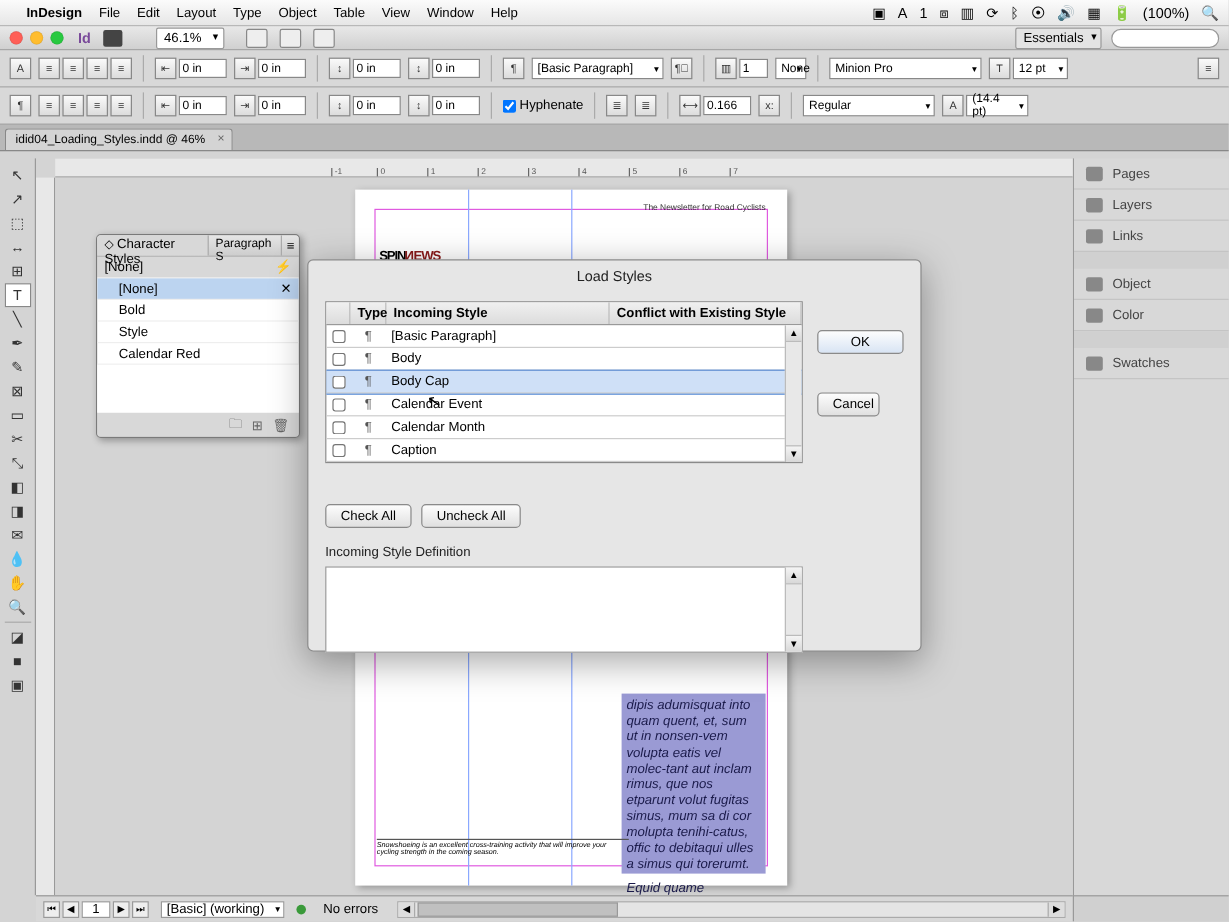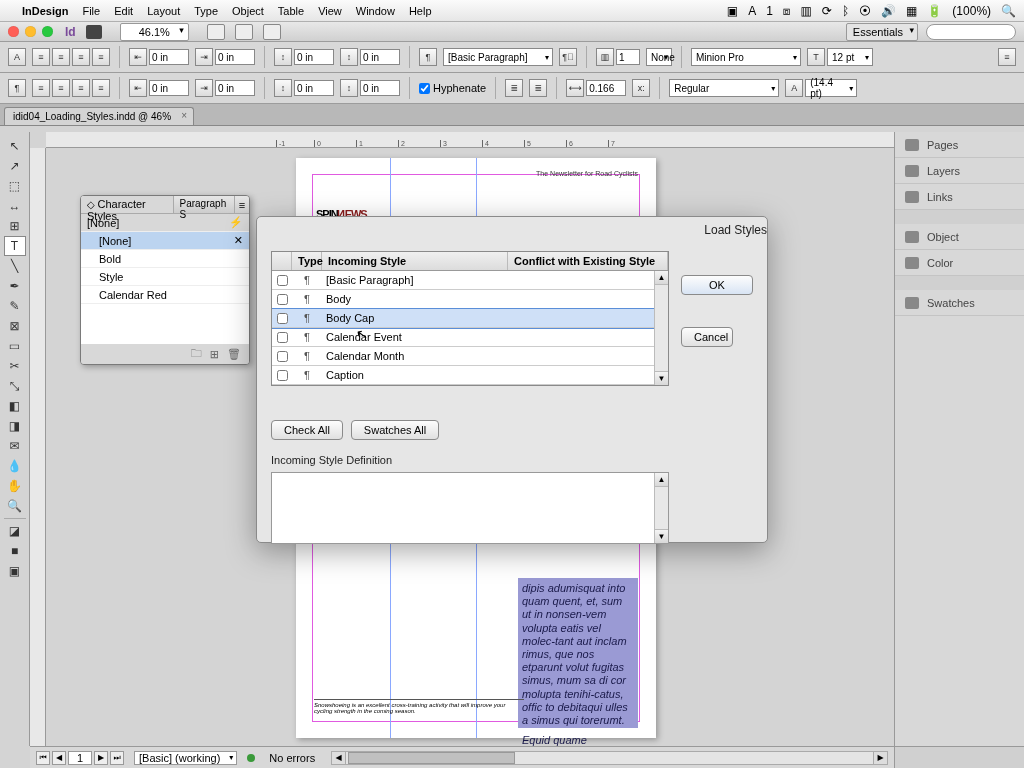--- a/index.html
+++ b/index.html
@@ -13,21 +13,21 @@
 .mac-menubar .menu-right span { font-size:12px; }
 
 
 .app-window { position:absolute; top:22px; left:0; right:0; bottom:0; background:#d4d4d4; }
 .titlebar { height:20px; background:linear-gradient(#e8e8e8,#d0d0d0); border-bottom:1px solid #9c9c9c; display:flex; align-items:center; padding:0 8px; gap:6px; }
 .traffic { display:flex; gap:6px; }
 .traffic span { width:11px; height:11px; border-radius:50%; display:inline-block; box-shadow:inset 0 0 1px rgba(0,0,0,.3); }
 .tr-red{background:#ff5f57;} .tr-yel{background:#ffbd2e;} .tr-grn{background:#28c940;}
 .titlebar .id-logo { font-weight:bold; color:#7a4a9a; font-size:12px; margin-left:6px; }
 .titlebar .bridge { width:16px; height:14px; background:#444; border-radius:2px; margin-left:4px; }
-.titlebar .zoom { margin-left:12px; padding:2px 18px 2px 18px; border:1px solid #999; background:#fff; border-radius:2px; position:relative; }
+.titlebar .zoom { margin-left:22px; padding:2px 18px 2px 6px; border:1px solid #999; background:#fff; border-radius:2px; position:relative; }
 .titlebar .zoom::after { content:"▾"; position:absolute; right:4px; top:1px; font-size:9px; }
 .titlebar .icongrp { display:flex; gap:10px; margin-left:12px; }
 .titlebar .tb-icon { width:18px; height:16px; border:1px solid #888; background:#eee; border-radius:2px; }
 .titlebar .right { margin-left:auto; display:flex; align-items:center; gap:8px; }
 .titlebar .ws { padding:2px 14px 2px 6px; border:1px solid #999; background:#e4e4e4; position:relative; border-radius:2px;}
 .titlebar .ws::after{content:"▾"; position:absolute; right:3px; top:1px; font-size:9px;}
 .titlebar .search { width:90px; height:16px; border:1px solid #999; border-radius:8px; background:#fff; padding:0 6px; }
 
 
 .ctrlbar { background:#d8d8d8; border-bottom:1px solid #9c9c9c; padding:4px 8px; display:flex; align-items:center; gap:6px; flex-wrap:nowrap; }
@@ -80,21 +80,21 @@
 .styles-panel .sp-tab.act { background:#d8d8d8; }
 .styles-panel .sp-menu { margin-left:auto; width:16px; display:flex; align-items:center; justify-content:center; }
 .styles-panel .sp-row { height:18px; display:flex; align-items:center; padding:0 6px; font-size:10px; border-bottom:1px solid #eee; }
 .styles-panel .sp-row.hdr { justify-content:space-between; background:#d8d8d8; }
 .styles-panel .sp-list { background:#fff; }
 .styles-panel .sp-row.sel { background:#bcd4f0; }
 .styles-panel .sp-foot { height:20px; background:#d8d8d8; display:flex; justify-content:flex-end; gap:8px; padding:0 8px; align-items:center; color:#666; font-size:11px;}
 
 
 .dialog { position:absolute; top:216px; left:256px; width:512px; height:327px; background:#e6e6e6; border:1px solid #8a8a8a; border-radius:5px; box-shadow:0 8px 30px rgba(0,0,0,.35); }
-.dialog .dlg-title { text-align:right; padding:6px 0; font-size:12px; color:#222; }
+.dialog .dlg-title { text-align:center; padding:6px 0; font-size:12px; color:#222; }
 .dialog .dlg-body { padding:8px 14px; display:flex; gap:12px; }
 .dialog .dlg-list-wrap { flex:1; }
 .dialog .dlg-table { border:1px solid #8a8a8a; background:#fff; }
 .dialog .dlg-thead { display:flex; background:linear-gradient(#f0f0f0,#dcdcdc); border-bottom:1px solid #999; font-size:10px; font-weight:bold;}
 .dialog .dlg-thead .th { padding:3px 6px; border-right:1px solid #bbb; }
 .dialog .th-chk{width:20px;} .dialog .th-type{width:30px;} .dialog .th-name{flex:1;} .dialog .th-conf{width:160px; border-right:1px solid #999;}
 .dialog .dlg-tbody { max-height:118px; overflow:hidden; position:relative; }
 .dialog .dlg-row { display:flex; align-items:center; height:19px; border-bottom:1px solid #ccc; font-size:11px; }
 .dialog .dlg-row.sel { background:#cfe0f7; outline:1px solid #5a8ed8; }
 .dialog .td-chk{width:20px; display:flex; justify-content:center;} 
@@ -219,21 +219,21 @@
     <span class="smbtn">¶</span>
     <span class="drop" style="width:110px">[Basic Paragraph]</span>
     <span class="smbtn">¶⃠</span>
     <span class="sep"></span>
     <div class="grp">
         <span class="smbtn">▥</span>
         <input class="numfld" style="width: 24px;" value="1">
       </div>
     <span class="drop" style="width:26px">None</span>
     <span class="sep"></span>
-    <span class="drop" style="width:110px">Minion Pro</span>
+    <span class="drop" style="width:127px">Minion Pro</span>
     <div class="grp">
         <span class="smbtn">T</span>
         <span class="drop" style="width:46px">12 pt</span>
       </div>
     <span class="smbtn" style="margin-left:auto">≡</span>
   </div>
 
   <div class="ctrlbar">
     <span class="smbtn">¶</span>
     <div class="grp">
@@ -490,21 +490,21 @@
               <div class="td-conf"></div>
           </div>
           <div class="dlg-scroll">
             <div class="arr">▲</div>
             <div class="arr dn">▼</div>
           </div>
         </div>
       </div>
       <div class="dlg-btns-row">
         <button class="dlg-btn">Check All</button>
-        <button class="dlg-btn">Swatches All</button>
+        <button class="dlg-btn">Uncheck All</button>
       </div>
       <div class="sect-label">Incoming Style Definition</div>
       <div class="def-box">
         <div class="sb">
           <div class="arr">▲</div>
           <div class="arr dn">▼</div>
         </div>
       </div>
     </div>
     <div class="dlg-side">

